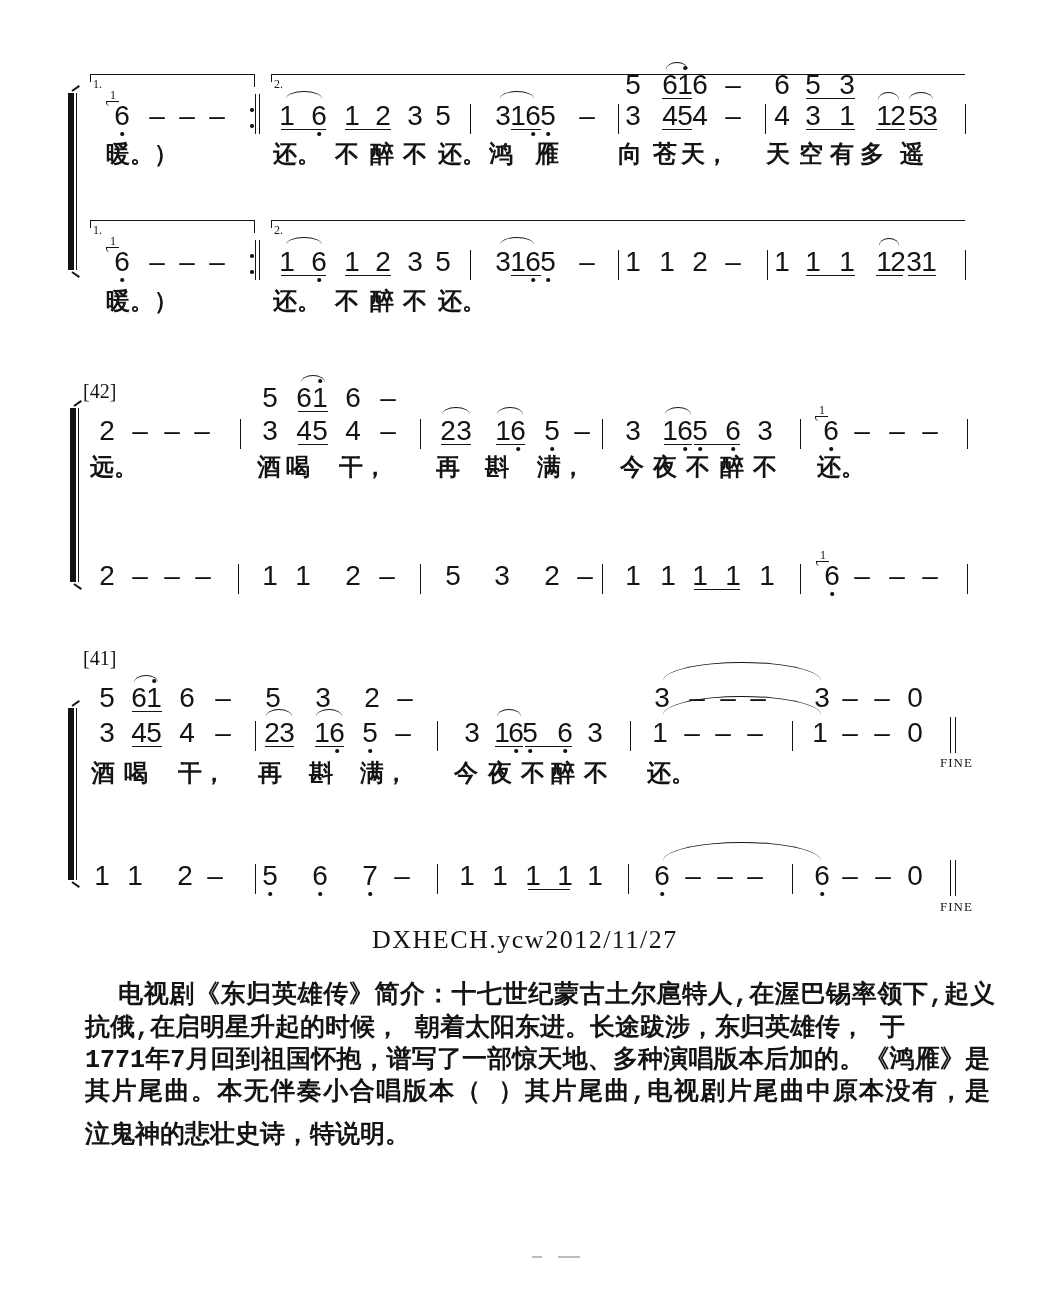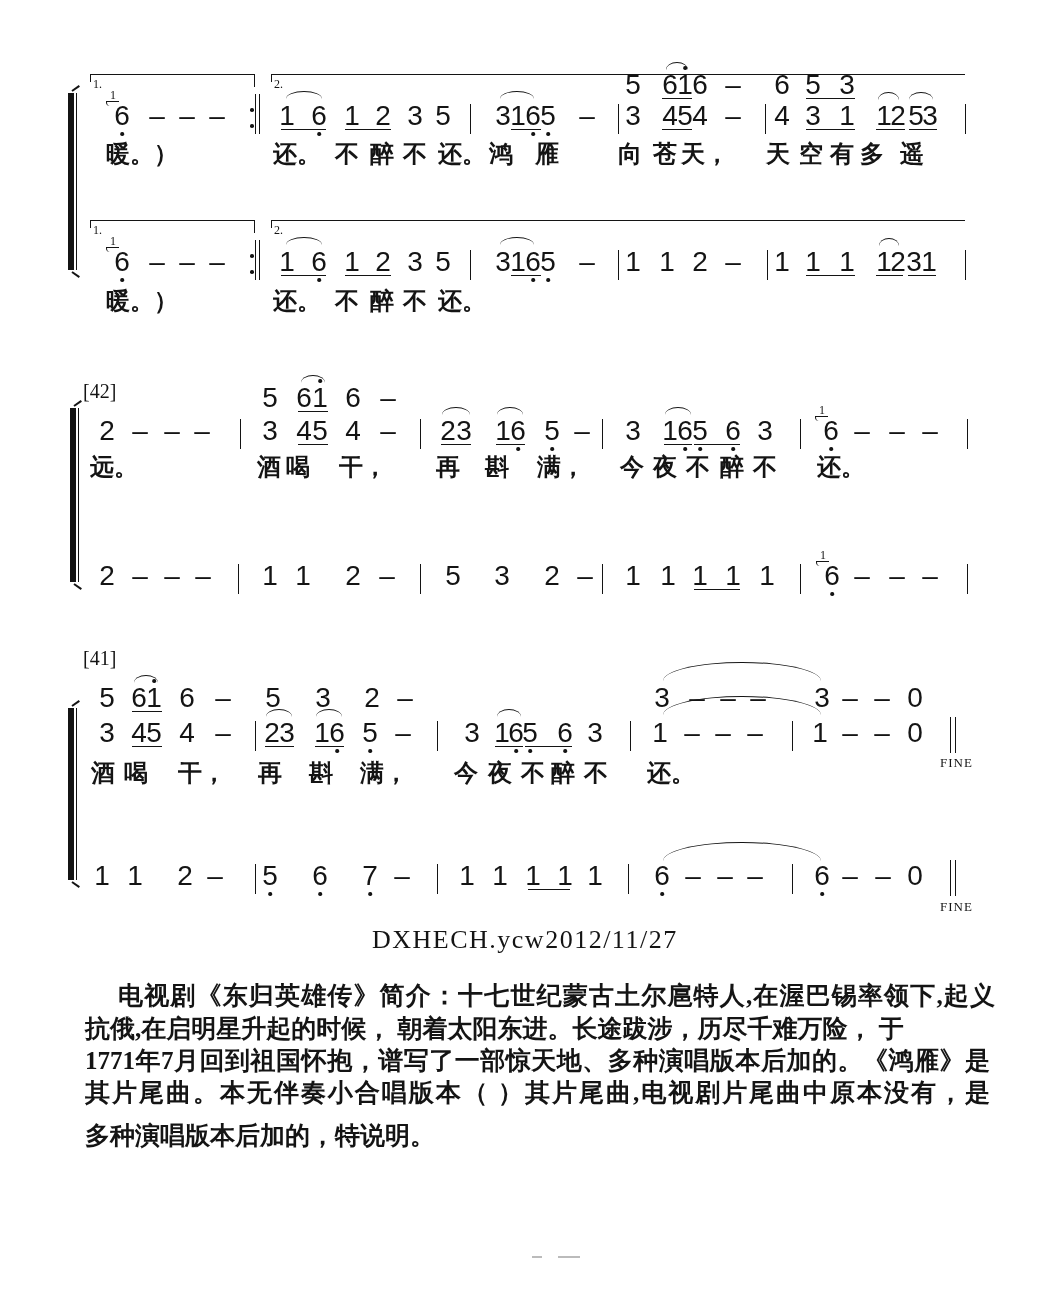--- a/index.html
+++ b/index.html
@@ -31,21 +31,21 @@
   .volta.endtick::after{content:"";position:absolute;right:0;top:0;height:12px;border-left:1px solid #141414;}
   .vlabel{position:absolute;font-family:"Liberation Serif",serif;font-size:12px;line-height:12px;}
   .reh{position:absolute;font-family:"Liberation Serif",serif;font-size:20px;line-height:22px;}
   .fine{position:absolute;font-family:"Liberation Serif",serif;font-size:13px;line-height:14px;letter-spacing:1px;}
   .brace{position:absolute;width:12px;}
   .brace .thick{position:absolute;left:0;top:0;bottom:0;width:6px;background:#141414;}
   .brace .thin{position:absolute;left:8px;top:0;bottom:0;width:1.3px;background:#141414;}
   .brace .ht{position:absolute;left:4px;top:-3px;width:9px;height:2px;background:#141414;transform:rotate(-35deg);transform-origin:left center;}
   .brace .hb{position:absolute;left:4px;bottom:-3px;width:9px;height:2px;background:#141414;transform:rotate(35deg);transform-origin:left center;}
   .sig{position:absolute;font-family:"Liberation Serif",serif;font-size:26px;line-height:30px;letter-spacing:1.5px;white-space:nowrap;}
-  .pl{position:absolute;font-family:Liberation Serif, serif;font-weight:bold;font-size:25px;line-height:30px;white-space:nowrap;color:#141414;}
+  .pl{position:absolute;font-family:Liberation Mono, monospace;font-weight:bold;font-size:25px;line-height:30px;white-space:nowrap;color:#141414;}
   .pl.j{text-align:justify;text-align-last:justify;}
   .pgmark{position:absolute;height:2px;}
   .pgmark i{position:absolute;top:0;height:2px;background:#bbb;}
 </style>
 </head>
 <body>
 
 <div class="brace" style="left:68px;top:93px;height:177px">
     <i class="thick"></i>
     <i class="thin"></i>
@@ -436,21 +436,21 @@
   <div class="dbar" style="left:950px">
       <i class="l1"></i>
       <i class="l2"></i>
     </div>
 </div>
 <span class="fine" style="left:940px;top:900px">FINE</span>
 
 <div class="sig" style="left:372px;top:925px">DXHECH.ycw2012/11/27</div>
 
 <div class="pl j" style="left:118px;top:981px;width:877px">电视剧《东归英雄传》简介：十七世纪蒙古土尔扈特人,在渥巴锡率领下,起义</div>
-<div class="pl" style="left:85px;top:1014px">抗俄,在启明星升起的时候， 朝着太阳东进。长途跋涉，历尽千难万险， 于</div>
+<div class="pl" style="left:85px;top:1014px">抗俄,在启明星升起的时候， 朝着太阳东进。长途跋涉，东归英雄传， 于</div>
 <div class="pl j" style="left:85px;top:1046px;width:905px">1771年7月回到祖国怀抱，谱写了一部惊天地、多种演唱版本后加的。《鸿雁》是</div>
 <div class="pl j" style="left:85px;top:1078px;width:905px">其片尾曲。本无伴奏小合唱版本（ ）其片尾曲,电视剧片尾曲中原本没有，是</div>
-<div class="pl" style="left:85px;top:1121px">多种演唱版本后加的，特说明。</div>
+<div class="pl" style="left:85px;top:1121px">泣鬼神的悲壮史诗，特说明。</div>
 
 <div class="pgmark" style="left:532px;top:1256px;width:50px">
     <i style="left:0;width:10px"></i>
     <i style="left:26px;width:22px"></i>
   </div>
 
 </body></html>

